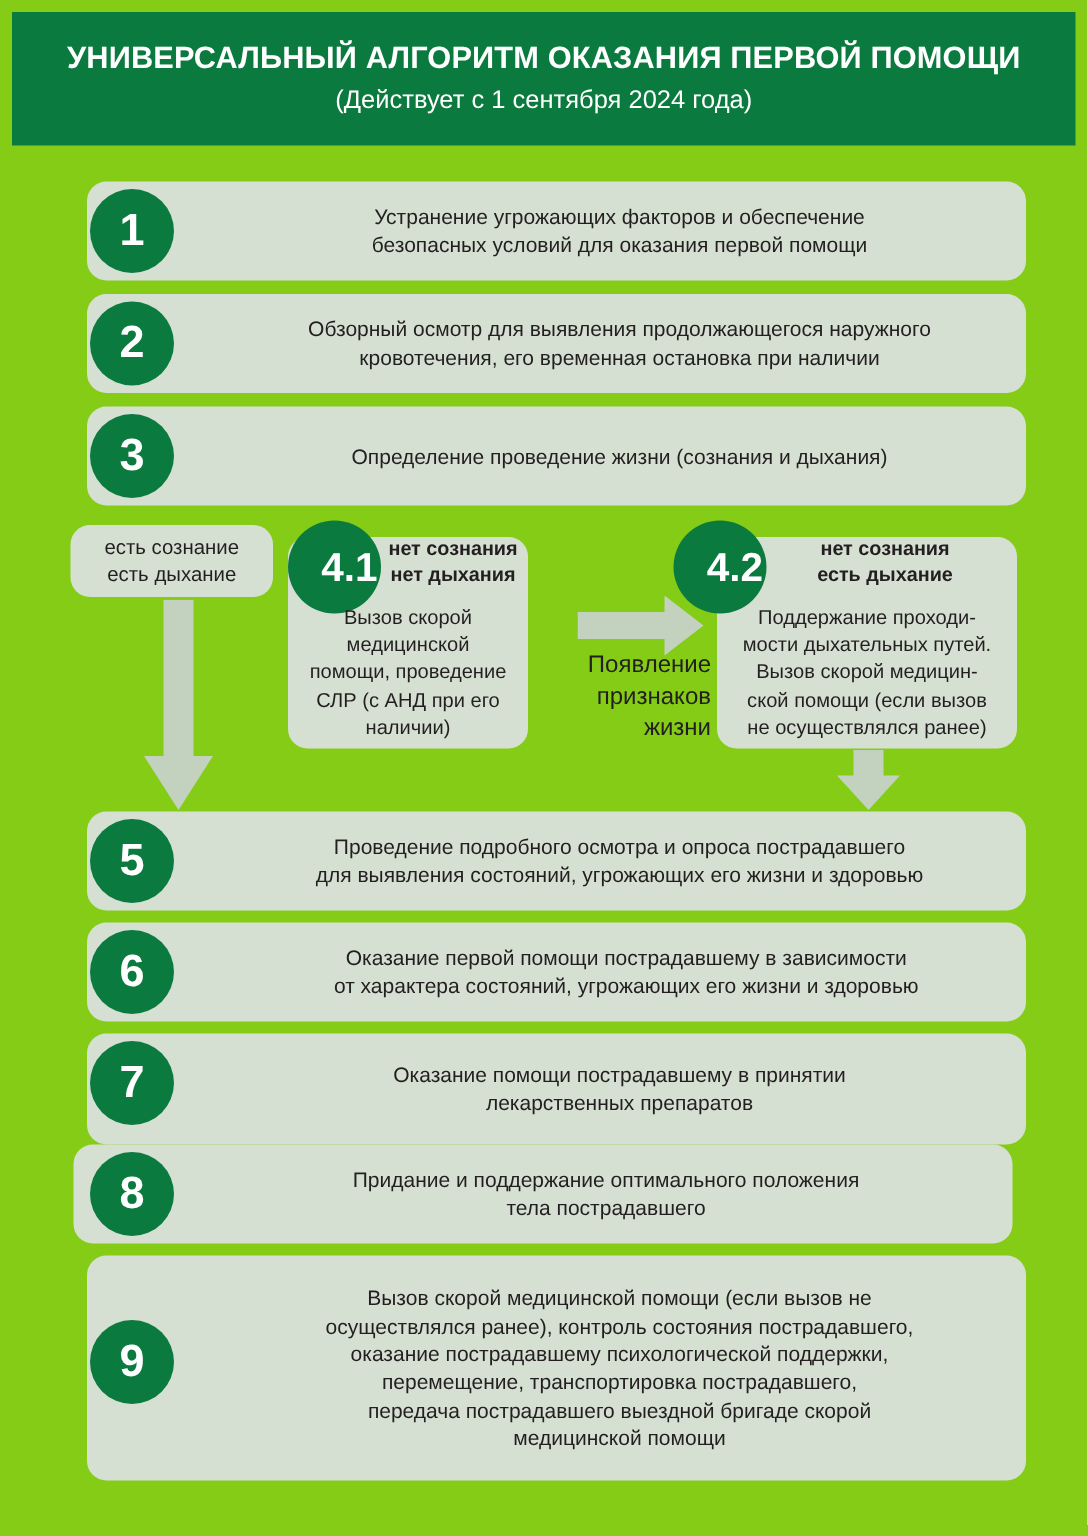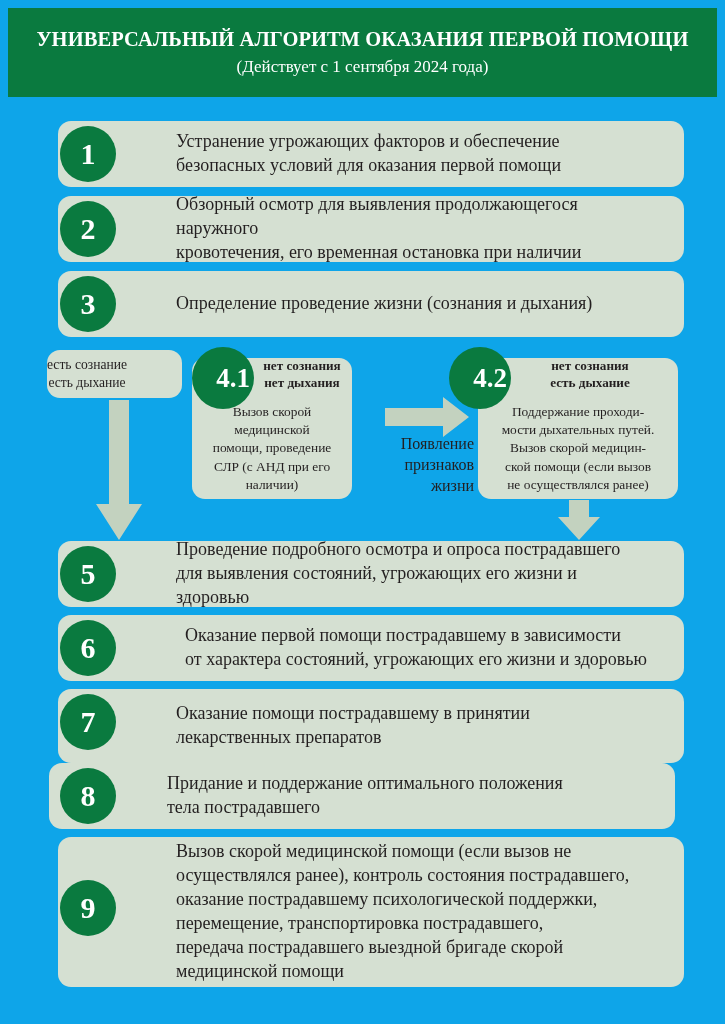--- a/index.html
+++ b/index.html
@@ -10,22 +10,21 @@
     height: 1024px;
     background: #ffffff;
     font-family: "Liberation Sans", "DejaVu Sans", sans-serif;
     overflow: hidden;
   }
 
   #page {
     position: relative;
     width: 725px;
     height: 1024px;
-    background: #0ea5e9;
-    font-family: Liberation Serif, serif;
+    background: #84cc16;
   }
 
   
   .header {
     position: absolute;
     left: 8px;
     top: 8px;
     width: 709px;
     height: 89px;
     background: #0a7a3f;
@@ -55,22 +54,23 @@
   
   .step {
     position: absolute;
     background: #d5e0d2;
     border-radius: 13px;
     display: flex;
     align-items: center;
   }
   .step-text {
     width: 100%;
-    color: #231f20;
-    font-size: 18px;
+    text-align: center;
+    color: #231f20;
+    font-size: 14px;
     line-height: 1.33;
     padding: 0 34px 0 118px;
     white-space: pre-line;
   }
 
   .badge {
     position: absolute;
     background: #0a7a3f;
     border-radius: 50%;
     color: #ffffff;
@@ -89,20 +89,21 @@
     transform: translateY(-50%);
   }
 
   
   .pill {
     position: absolute;
     background: #d5e0d2;
     border-radius: 13px;
     display: flex;
     align-items: center;
+    justify-content: center;
   }
   .pill-text {
     text-align: center;
     color: #231f20;
     font-size: 13.6px;
     line-height: 1.3;
     white-space: pre-line;
   }
 
   .branch-card {

